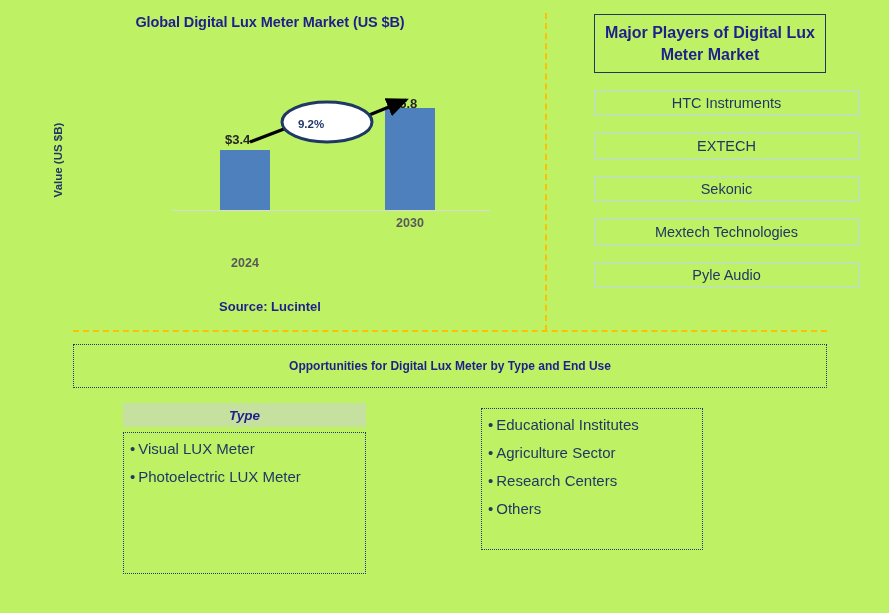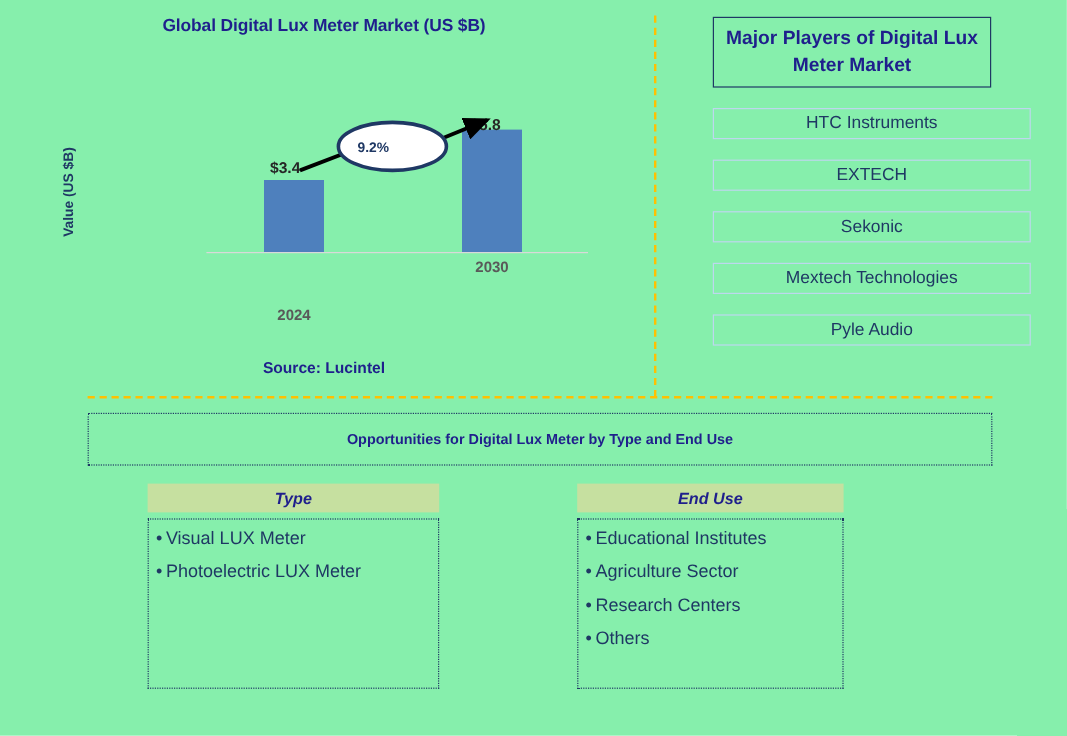--- a/index.html
+++ b/index.html
@@ -12,21 +12,21 @@
     height: 613px;
     position: relative;
     font-family: "Liberation Sans", sans-serif;
     overflow: hidden;
   }
   .canvas {
     position: absolute;
     left: 0; top: 0;
     width: 889px;
     height: 613px;
-    background: #86efac;
+    background: #bef264;
   }
 
   
   #vertical-divider {
     position: absolute;
     left: 545px;
     top: 13px;
     width: 0;
     height: 318px;
     border-left: 2px dashed #FFC000;
@@ -330,23 +330,20 @@
       <div class="segment-item">
         <span class="bullet">•</span><span>Visual LUX Meter</span>
       </div>
       <div class="segment-item">
         <span class="bullet">•</span><span>Photoelectric LUX Meter</span>
       </div>
     </div>
   </div>
 
   <div class="segment-col" id="segment-enduse">
-    <div class="segment-header">
-      <span>End Use</span>
-    </div>
     <div class="segment-body">
       <div class="segment-item">
         <span class="bullet">•</span><span>Educational Institutes</span>
       </div>
       <div class="segment-item">
         <span class="bullet">•</span><span>Agriculture Sector</span>
       </div>
       <div class="segment-item">
         <span class="bullet">•</span><span>Research Centers</span>
       </div>

